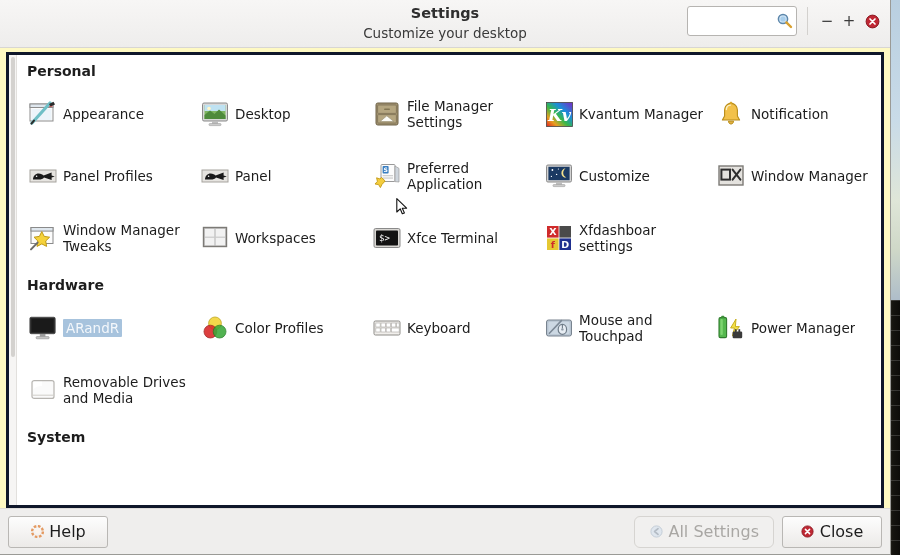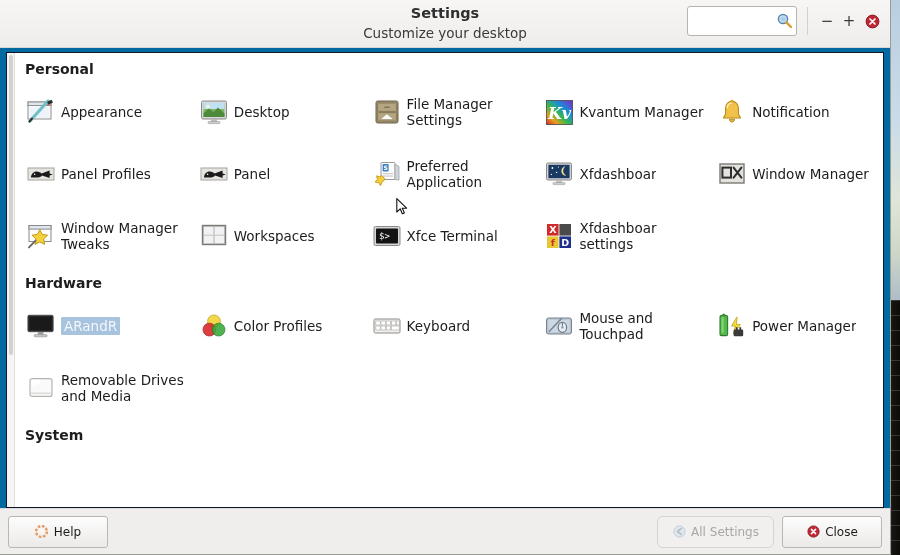--- a/index.html
+++ b/index.html
@@ -33,21 +33,21 @@
         rgba(0,0,0,0) 1px, rgba(0,0,0,0) 15px),
       linear-gradient(90deg, #4a4639 0%, #15140f 55%, #0d0c09 100%);
   }
 
   
   #settings-window {
     position: absolute;
     left: 0; top: 0;
     width: 891px;
     height: 555px;
-    background: #0369a1;
+    background: #fef9c3;
     border: 1px solid #9a9a96;
     border-left: none;
     border-top: none;
     display: flex;
     flex-direction: column;
   }
 
   
   .titlebar {
     position: relative;
@@ -121,21 +121,21 @@
     cursor: pointer;
     font-family: "DejaVu Sans", "Liberation Sans", sans-serif;
   }
   .ctl-close { width: 24px; }
 
   
   .content-frame {
     flex: 1 1 auto;
     margin: 4px 6px 0 6px;
     background: #ffffff;
-    border: 1px solid #0f172a;
+    border: 3px solid #0f172a;
     position: relative;
     overflow: hidden;
     display: flex;
   }
   .scroll-gutter {
     flex: 0 0 8px;
     background: #f6f5f4;
     border-right: 1px solid #e2e0dd;
   }
   .scroll-thumb {
@@ -201,21 +201,21 @@
     border-top: 1px solid #dedcd9;
     gap: 8px;
   }
   .btn {
     height: 32px;
     min-width: 100px;
     padding: 0 14px;
     border: 1px solid #b9b7b4;
     border-radius: 3px;
     background: linear-gradient(180deg, #fdfdfd 0%, #eceae8 100%);
-    font-size: 12px;
+    font-size: 16px;
     color: #1c1c1c;
     display: flex;
     align-items: center;
     justify-content: center;
     gap: 5px;
     cursor: pointer;
     font-family: "DejaVu Sans", "Liberation Sans", sans-serif;
   }
   .btn.disabled {
     color: #a9a7a4;
@@ -391,21 +391,21 @@
       <rect x="3.4" y="3.8" width="21.2" height="13.4" fill="#1b3a63"></rect>
       <path d="M20.6 5.2 C18 5.6 16.2 7.8 16.4 10.4 C16.6 13 18.8 14.8 21.4 14.6 C19.2 13.6 18 11.6 18.2 9.6 C18.4 7.6 19.4 6 20.6 5.2 Z" fill="#f5e28d"></path>
       <circle cx="7.4" cy="7" r="0.9" fill="#fff"></circle>
                 <circle cx="11.6" cy="11.4" r="0.7" fill="#fff"></circle>
       <circle cx="6.4" cy="13.4" r="0.6" fill="#fff"></circle>
                 <circle cx="13.4" cy="6" r="0.6" fill="#fff"></circle>
       <rect x="11" y="19" width="6" height="3" fill="#bdbdbd"></rect>
       <rect x="8" y="21.6" width="12" height="2" rx="0.8" fill="#cfcfcf" stroke="#9a9a9a" stroke-width="0.6"></rect>
               </svg>
             </span>
-            <span class="tile-label">Xfdashboar</span>
+            <span class="tile-label">Customize</span>
           </div>
           <div class="tile">
             <span class="tile-ico">
               <svg width="26" height="24" viewBox="0 0 26 24">
       <rect x="1" y="2" width="24" height="19" fill="#e4e2de" stroke="#7c7a76" stroke-width="1.4"></rect>
       <rect x="3.4" y="5.6" width="8.6" height="10" fill="none" stroke="#2e2e2e" stroke-width="2"></rect>
       <path d="M14.6 5.6 L22.4 15.6 M22.4 5.6 L14.6 15.6" stroke="#2e2e2e" stroke-width="2" stroke-linecap="round"></path>
               </svg>
             </span>
             <span class="tile-label">Window Manager</span>

